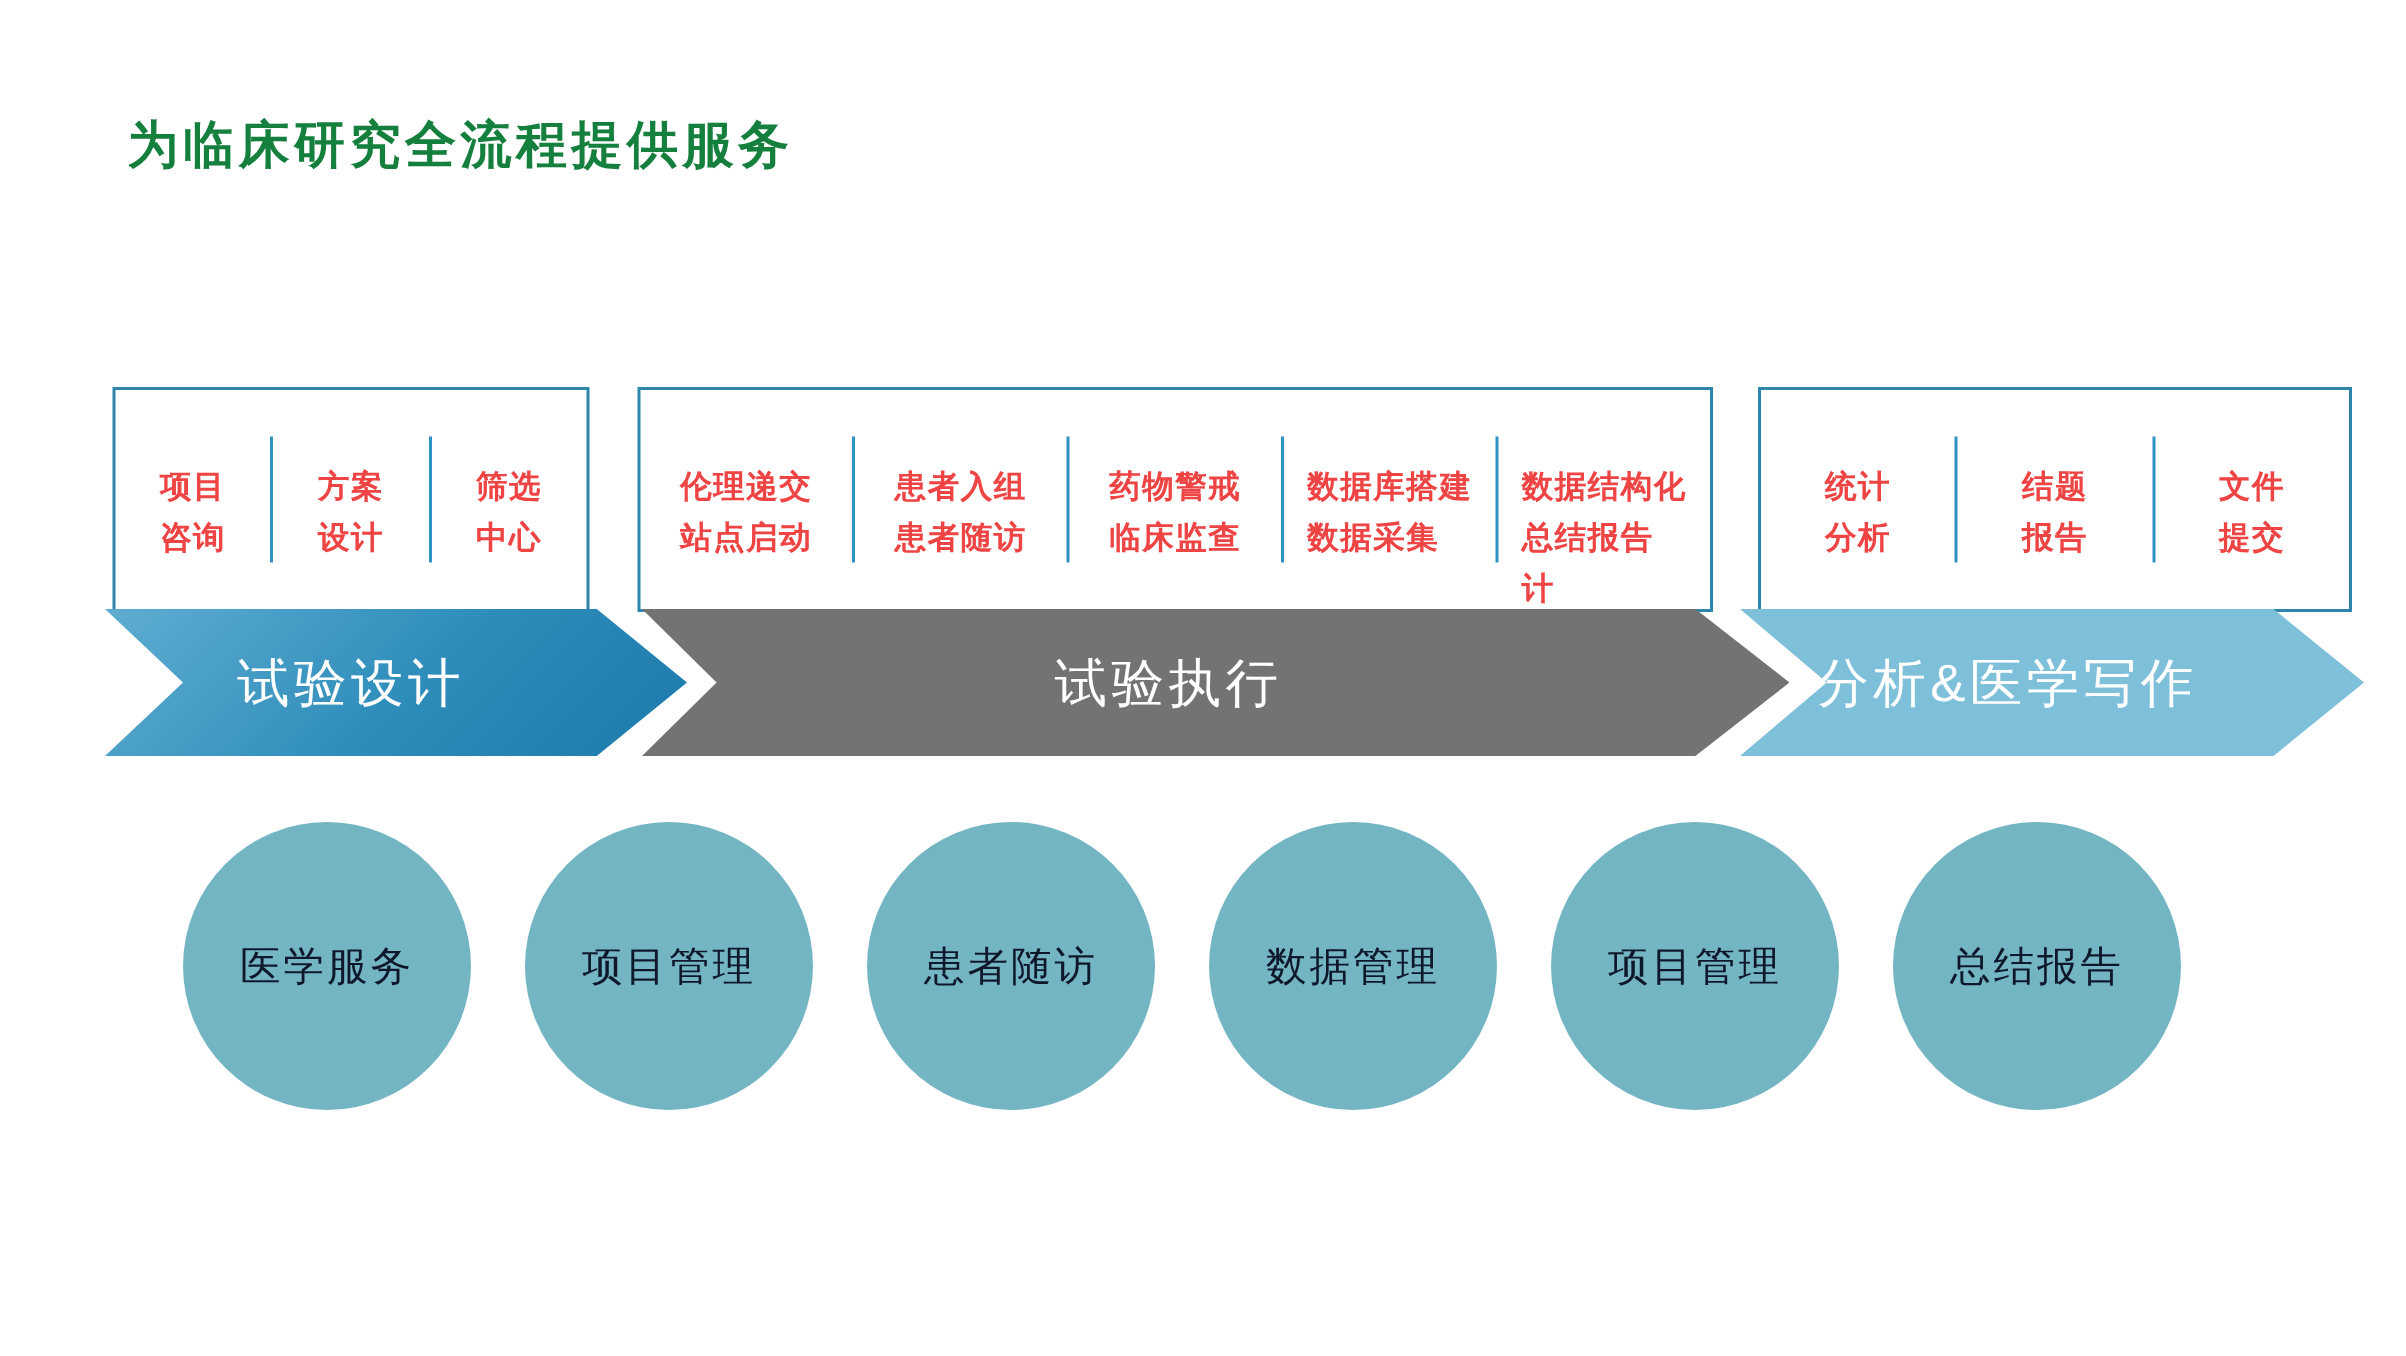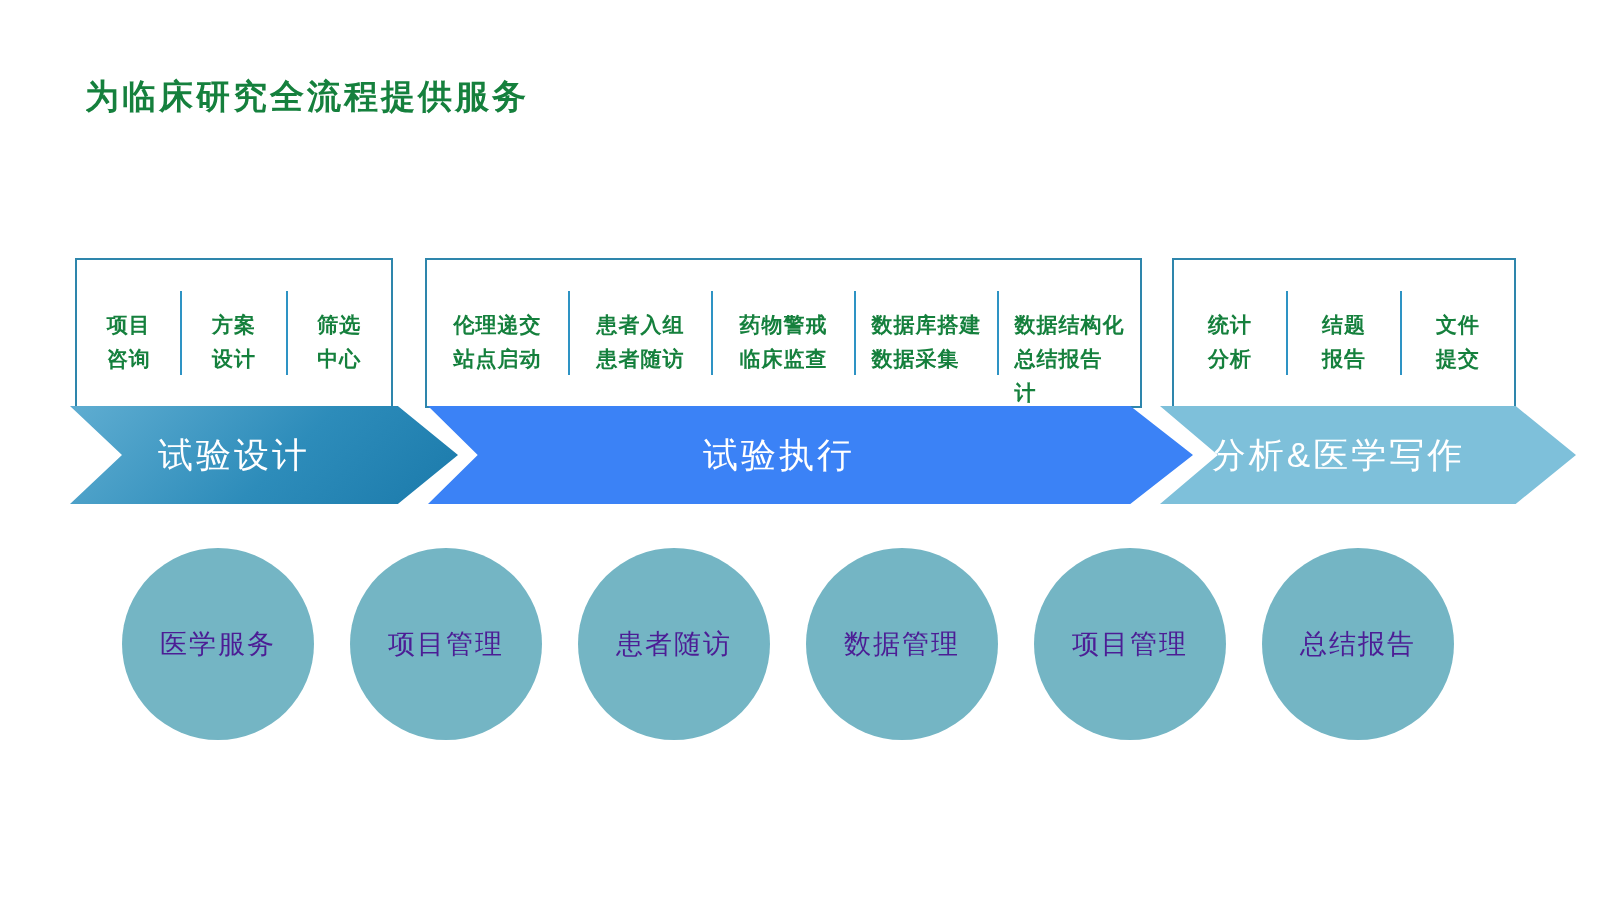--- a/index.html
+++ b/index.html
@@ -35,37 +35,37 @@
     top: 258px;
     height: 150px;
     box-sizing: border-box;
     background: #ffffff;
     border: 2px solid #2e86ac;
     display: flex;
     align-items: stretch;
   }
   .box1 { left: 75px;   width: 318px; }
   .box2 { left: 425px;  width: 717px; }
-  .box3 { left: 1172px; width: 344px; }
+  .box3 { left: 1172px; width: 396px; }
 
   .box-item {
     flex: 1 1 0;
     display: flex;
     justify-content: center;
     padding-top: 48px;
     box-sizing: border-box;
     min-width: 0;
   }
   .box-item .lines {
     text-align: left;
     font-size: 21px;
     font-weight: bold;
     line-height: 34px;
     letter-spacing: 1px;
-    color: #15803d;
+    color: #ef4444;
     white-space: nowrap;
   }
   .vdiv {
     flex: 0 0 2px;
     width: 2px;
     height: 84px;
     align-self: center;
     background: #2e93c4;
   }
 
@@ -87,21 +87,21 @@
     left: 70px;
     width: 388px;
     padding-right: 60px;
     background: linear-gradient(135deg, #5fadd1 0%, #2d8cba 55%, #1b7aab 100%);
     clip-path: polygon(0 0, 84.5% 0, 100% 50%, 84.5% 100%, 0 100%, 13.4% 50%);
   }
   .banner2 {
     left: 428px;
     width: 765px;
     padding-right: 63px;
-    background: #3b82f6;
+    background: #737373;
     clip-path: polygon(0 0, 91.8% 0, 100% 50%, 91.8% 100%, 0 100%, 6.5% 50%);
   }
   .banner3 {
     left: 1160px;
     width: 416px;
     padding-right: 60px;
     background: #7ec0da;
     clip-path: polygon(0 0, 85.5% 0, 100% 50%, 85.5% 100%, 0 100%, 13.9% 50%);
   }
 
@@ -109,21 +109,21 @@
   .circle {
     position: absolute;
     top: 548px;
     width: 192px;
     height: 192px;
     border-radius: 50%;
     background: #74b5c4;
     display: flex;
     align-items: center;
     justify-content: center;
-    color: #4c1d95;
+    color: #0f172a;
     font-size: 27px;
     letter-spacing: 2px;
     white-space: nowrap;
   }
   .c1 { left: 122px; }
   .c2 { left: 350px; }
   .c3 { left: 578px; }
   .c4 { left: 806px; justify-content: center; }
   .c5 { left: 1034px; }
   .c6 { left: 1262px; }

